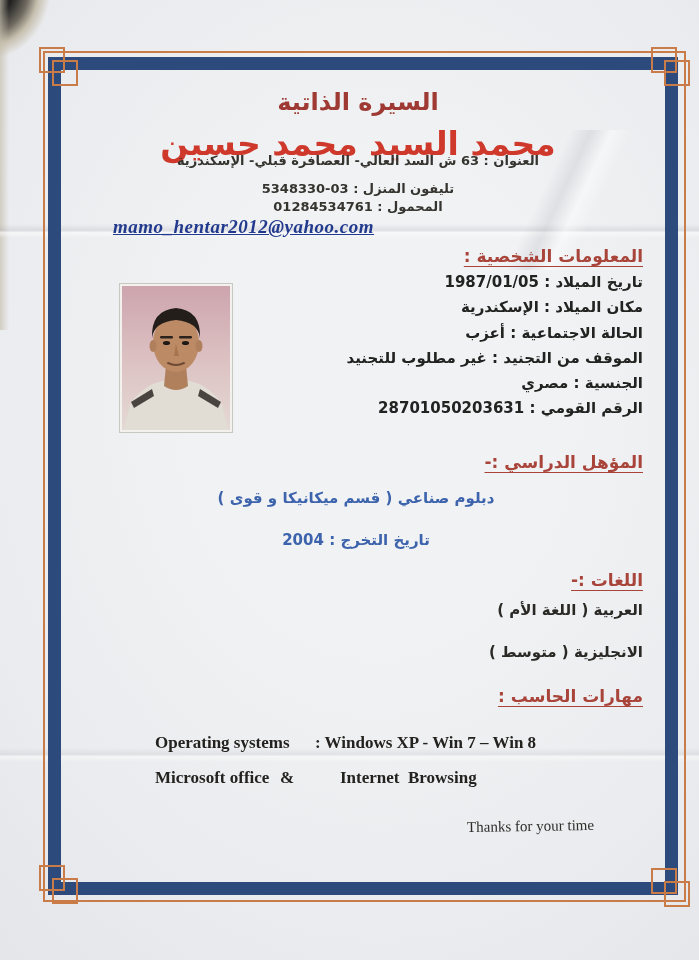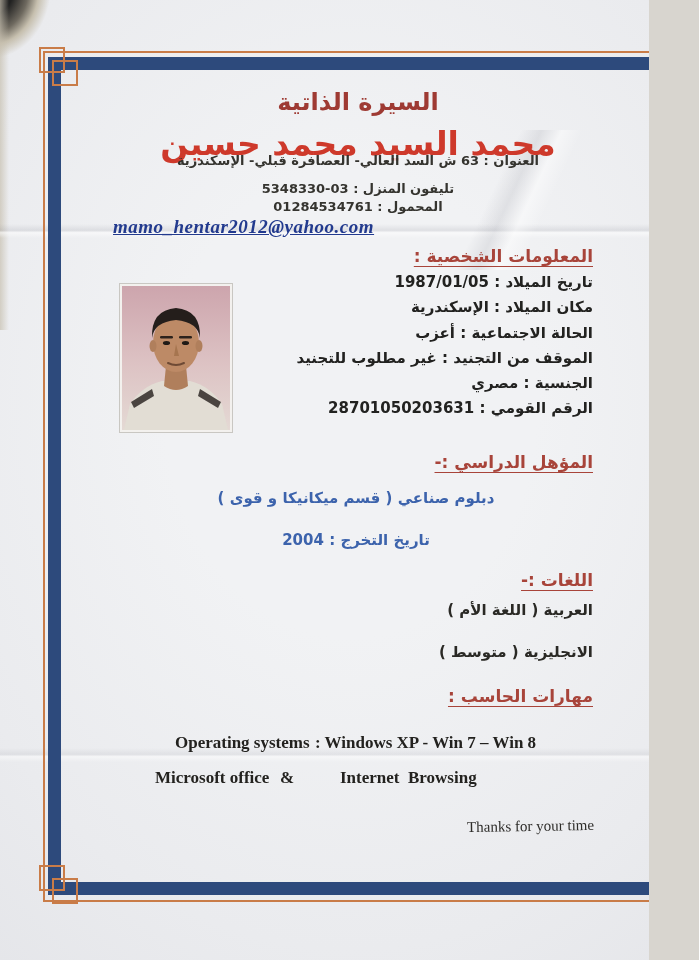--- a/index.html
+++ b/index.html
@@ -2,21 +2,21 @@
 <html style="--border-blue: #2d4a7c; --border-orange: #c97c48; --title-red: #9e3a33; --heading-red: #a8443a; --name-red: #ce392b; --arabic-blue: #3c63ac; --email-blue: #223a8e;"><head>
 <meta charset="utf-8">
 <style>
   html,body{margin:0;padding:0;}
   body{
     width:699px;height:960px;
     font-family:"DejaVu Sans",sans-serif;
     background:#d8d5cf;
   }
   .scan{
-    position:relative;width:649px;height:960px;overflow:hidden;
+    position:relative;width:699px;height:960px;overflow:hidden;
     background:radial-gradient(ellipse 620px 780px at 54% 42%, #f1f2f4 30%, #eaebee 70%, #e3e4e8 100%);
   }
   
   .corner-dark{
     position:absolute;left:0;top:0;width:70px;height:84px;pointer-events:none;
     background:radial-gradient(ellipse 74px 86px at -10px -12px, #222222 32%, #6e695f 52%, #c6bfae 66%, rgba(236,237,240,0) 82%);
   }
   .left-edge{
     position:absolute;left:0;top:0;width:9px;height:330px;pointer-events:none;
     background:linear-gradient(90deg,#c7c0b0, rgba(236,237,240,0));
@@ -94,21 +94,21 @@
   .lang-item{
     position:absolute;right:56px;direction:rtl;
     font-size:15px;font-weight:bold;color:#2a2925;
   }
   .lg-0{top:601px;} .lg-1{top:643px;}
   
   .skill-text{
     position:absolute;font-family:"Liberation Serif",serif;
     font-size:17px;font-weight:bold;color:#23221f;white-space:pre;
   }
-  .os-label{left:155px;top:733px;margin-left:20px;}
+  .os-label{left:155px;top:733px;}
   .os-value{left:315px;top:733px;}
   .office-label{left:155px;top:768px;text-align:center;}
   .amp{left:280px;top:768px;}
   .browsing-label{left:340px;top:768px;}
   .closing{
     position:absolute;left:467px;top:818px;
     font-family:"Liberation Serif",serif;font-size:15px;color:#2e2d2a;
     transform:rotate(-1deg);
   }
 </style>

